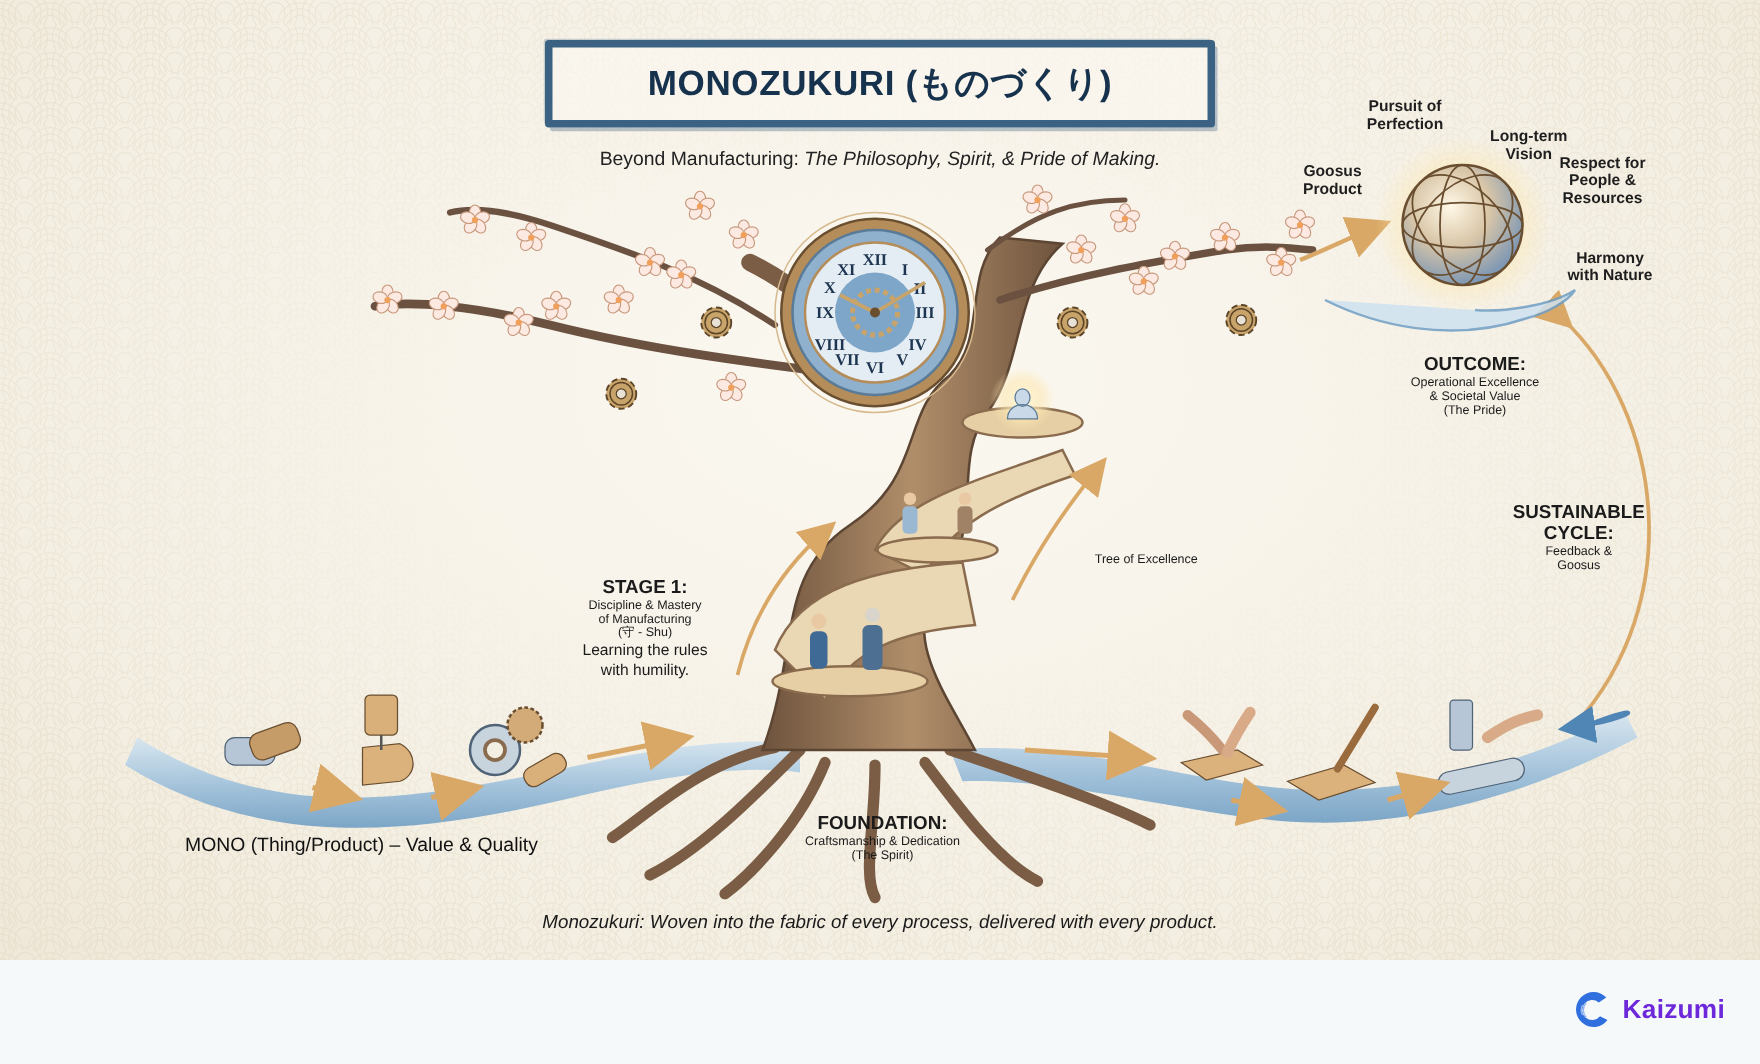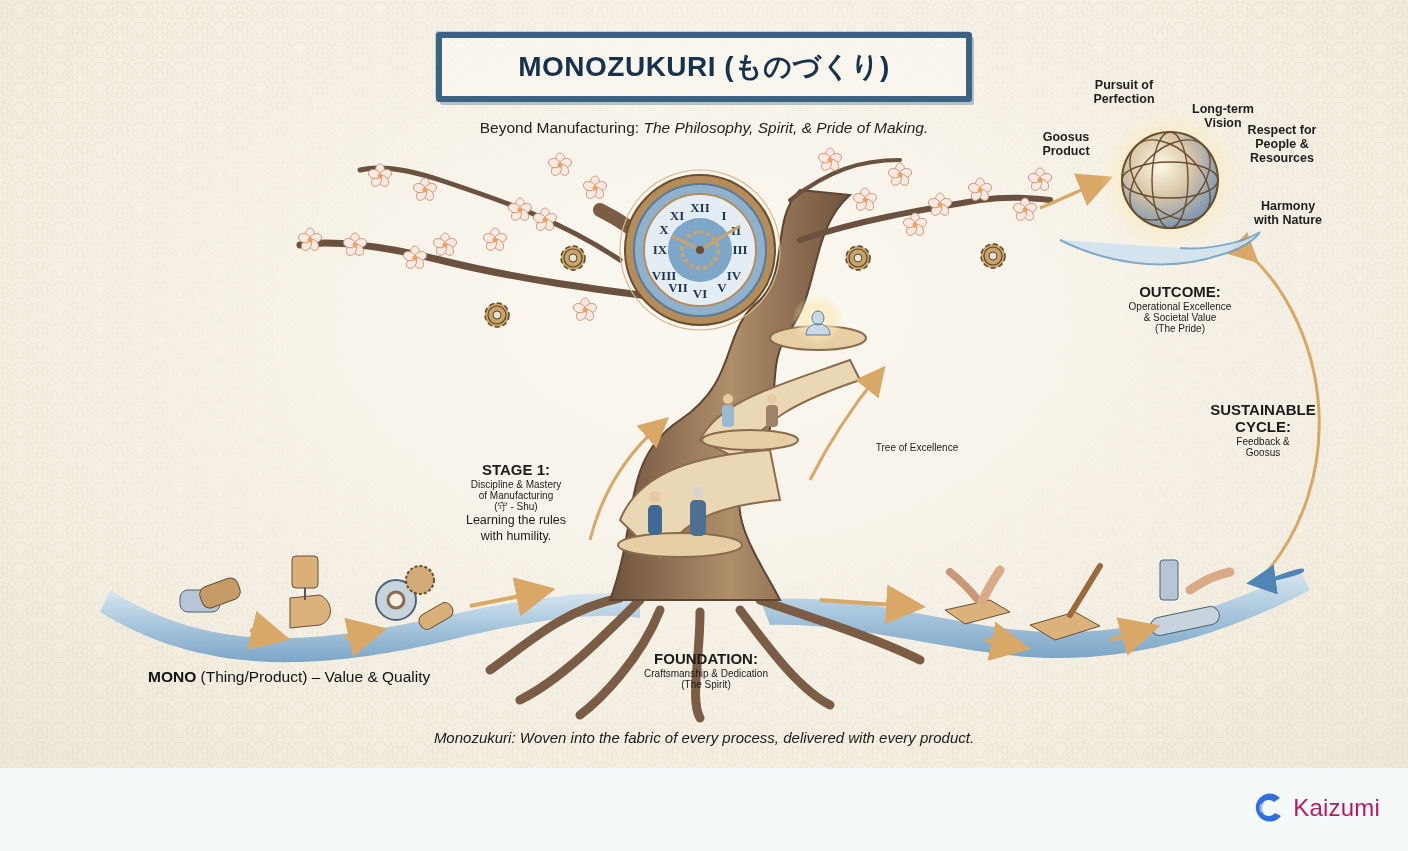--- a/index.html
+++ b/index.html
@@ -44,31 +44,31 @@
       position: absolute; font-weight: bold; font-size: 12.5px; text-align: center;
       line-height: 1.1; color: #1e1e1e;
     }
     .value-bubble::before {
       content: ""; position: absolute; left: 50%; top: 50%;
       width: 62px; height: 62px; margin: -31px 0 0 -31px; border-radius: 50%;
       border: 2px solid rgba(214,180,130,0.35); z-index: -1;
     }
 
     .bottom-lbl { position: absolute; font-size: 15.5px; color: #111; white-space: nowrap; }
-    .bottom-lbl b { font-weight: bold; }
+    .bottom-lbl b { font-weight: normal; }
 
     .tagline {
       position: absolute; left: 0; width: 1408px; top: 729px; text-align: center;
       font-style: italic; font-size: 15px; color: #1a1a1a;
     }
 
     
     .footer { position: absolute; left: 0; top: 768px; width: 1408px; height: 83px; background: #f6f9fa; }
     .brand { position: absolute; right: 28px; top: 22px; display: flex; align-items: center; gap: 6px; }
-    .brand-name { font-weight: normal; font-size: 24px; color: #be185d; letter-spacing: 0.2px; }
+    .brand-name { font-weight: bold; font-size: 21px; color: #6d28d9; letter-spacing: 0.2px; }
   </style>
 </head>
 <body>
 
 <div class="canvas">
 
   <svg class="waves" width="1408" height="768">
     <defs>
       <pattern id="sei" width="40" height="20" patternUnits="userSpaceOnUse">
         <g fill="none" stroke="#e3dac6" stroke-width="1">

